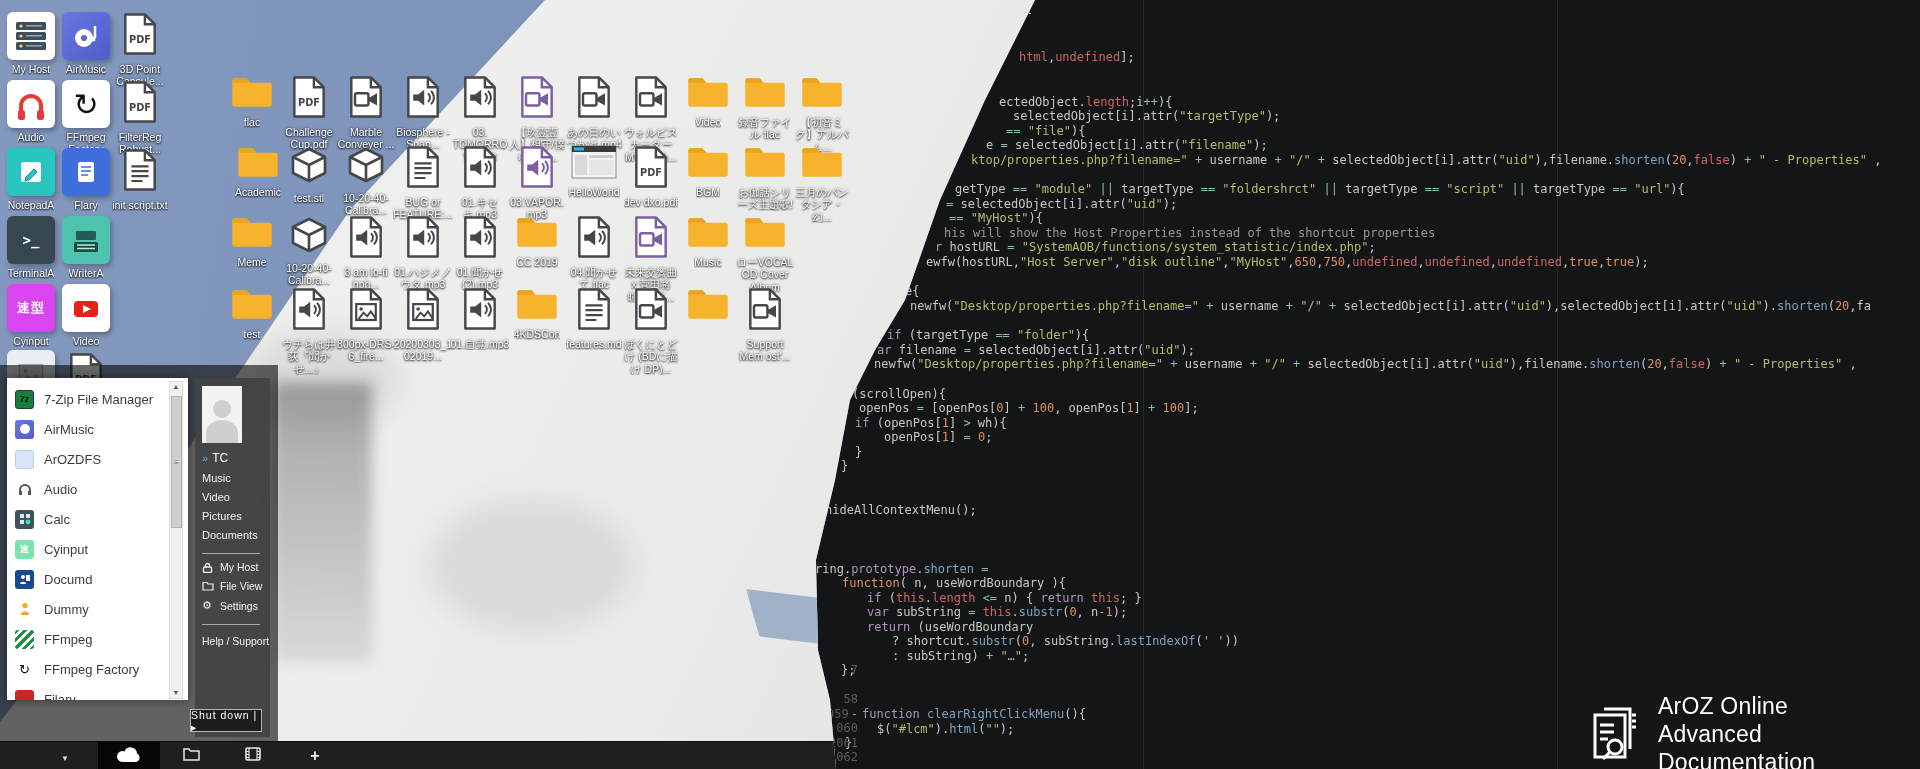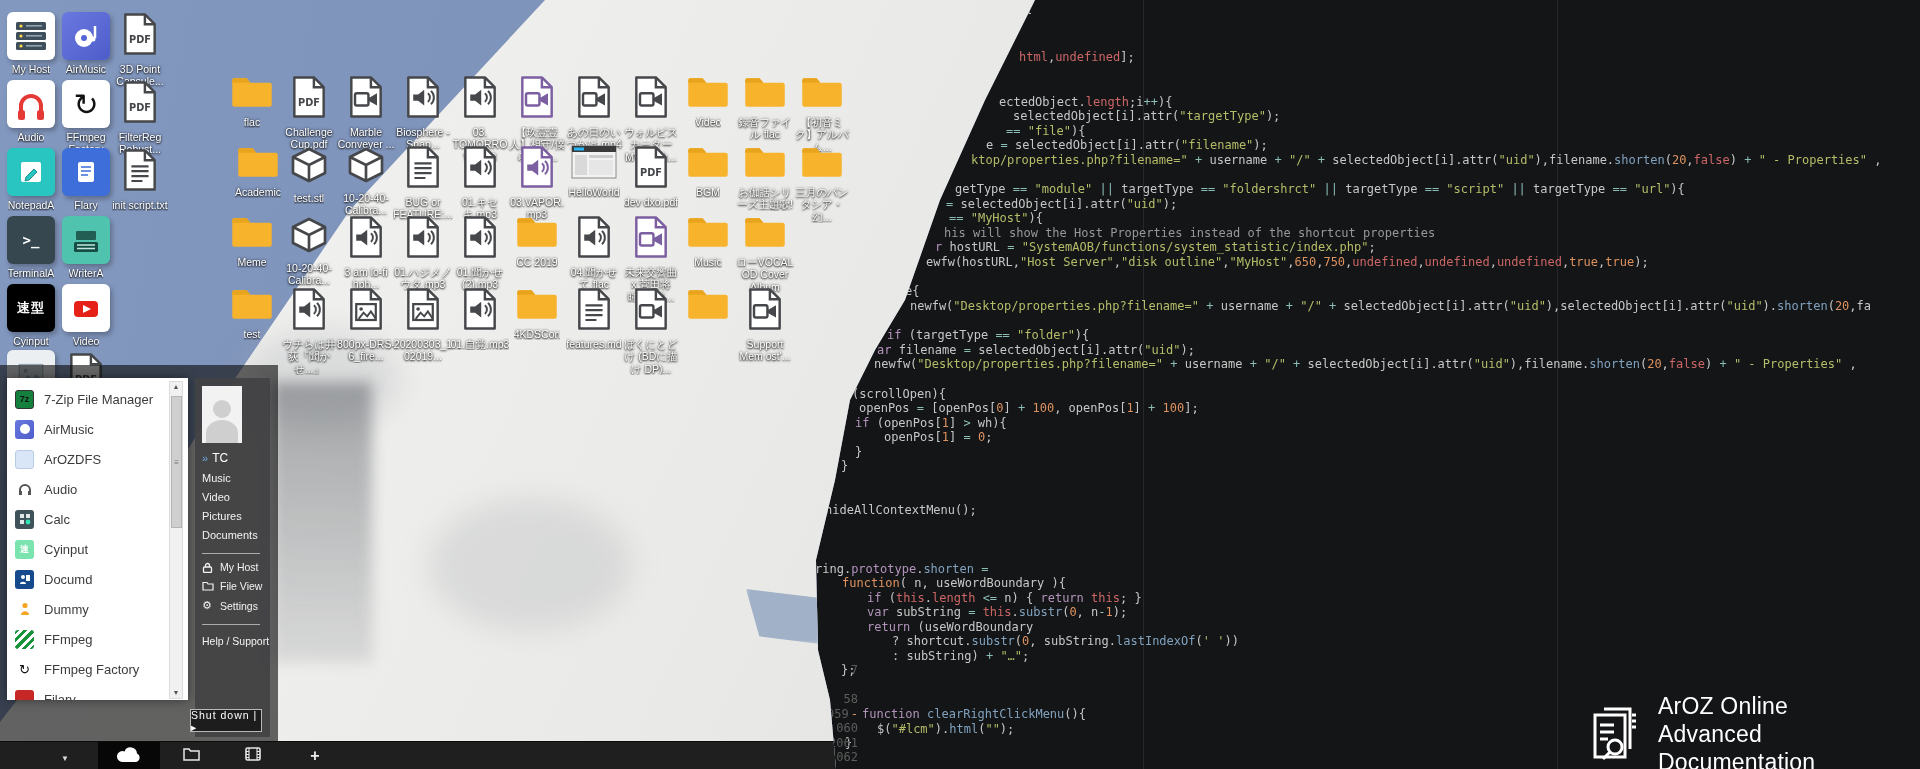--- a/index.html
+++ b/index.html
@@ -251,21 +251,21 @@
                 <rect x="7" y="8" width="20" height="9" rx="1" fill="#235e54"></rect>
                 <rect x="5" y="19" width="24" height="10" rx="1.5" fill="#174d44"></rect>
                 <path d="M8 22 h18 M8 25.5 h18" stroke="#bfe9e0" stroke-width="1.4"></path>
               </svg>
             </div>
           </div>
           <div class="lbl">WriterA</div>
         </div>
         <div class="dsk" style="left: -1px; top: 284px; width: 64px;">
           <div>
-            <div class="tile" style="background:#000000;color:#fff;font-size:13px;font-weight:bold;letter-spacing:1px">速型</div>
+            <div class="tile" style="background:#d946ef;color:#fff;font-size:13px;font-weight:bold;letter-spacing:1px">速型</div>
           </div>
           <div class="lbl">Cyinput</div>
         </div>
         <div class="dsk" style="left: 54px; top: 284px; width: 64px;">
           <div>
             <div class="tile" style="background:#fff">
               <svg width="34" height="34" viewBox="0 0 34 34">
                 <rect x="5" y="10" width="24" height="16" rx="4" fill="#e62117"></rect>
                 <path d="M14 14 l8 4-8 4z" fill="#fff"></path>
               </svg>

